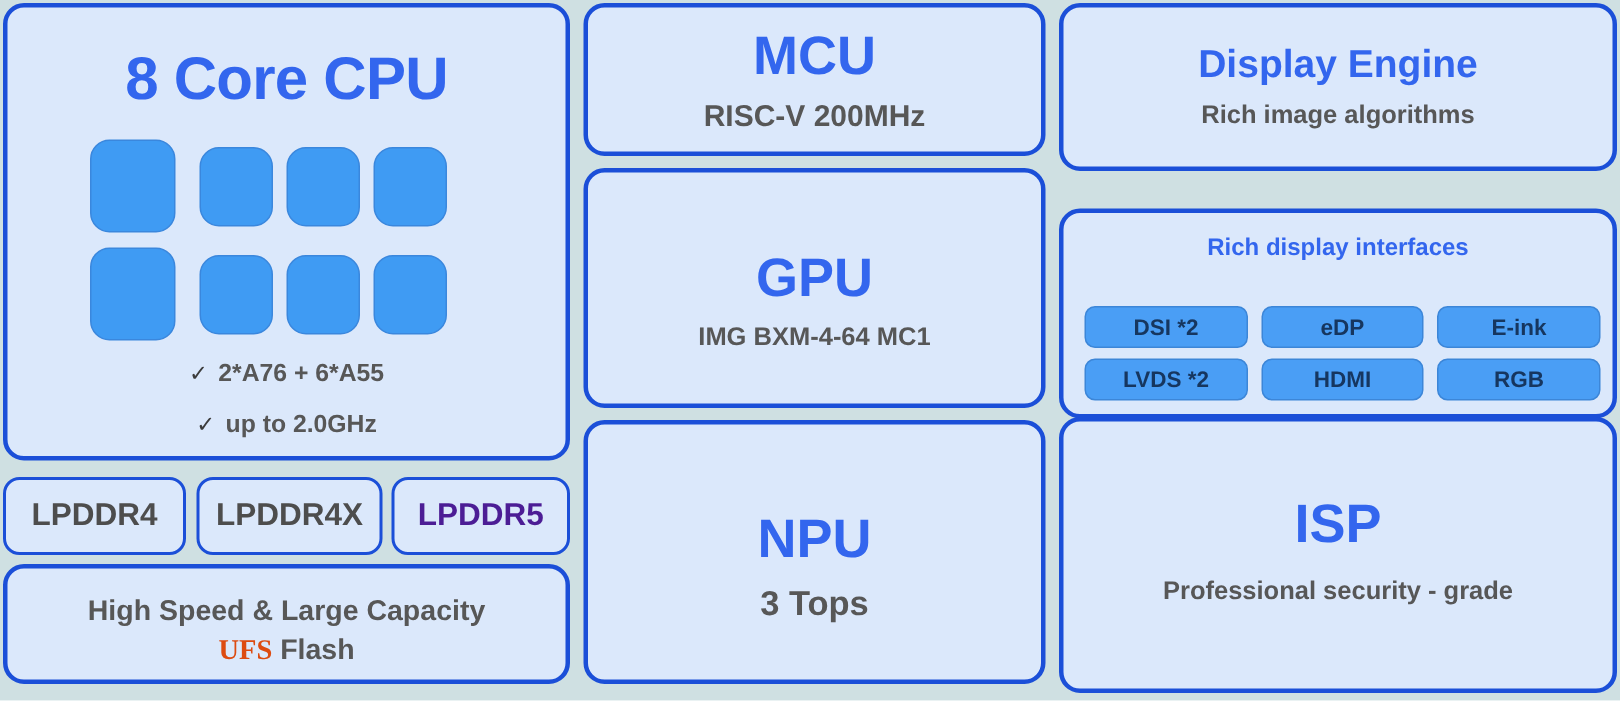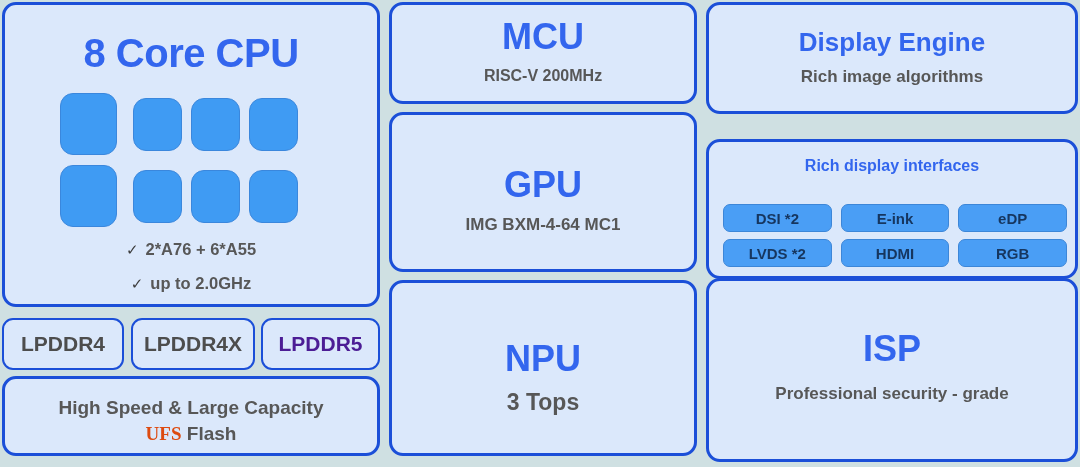--- a/index.html
+++ b/index.html
@@ -123,21 +123,21 @@
     color: #575757;
     font-size: 19px;
     font-weight: bold;
     line-height: 1.35;
   }
   #flash-text .accent { color: #dd4b11; font-family: Liberation Serif, serif; }
 
   
   #mcu-panel { left: 389px; top: 2px;   width: 308px; height: 102px; }
   #mcu-title { top: 14px; font-size: 36px; }
-  #mcu-sub   { top: 62px; font-size: 16px; }
+  #mcu-sub   { top: 62px; font-size: 20px; }
 
   #gpu-panel { left: 389px; top: 112px; width: 308px; height: 160px; }
   #gpu-title { top: 52px;  font-size: 36px; }
   #gpu-sub   { top: 100px; font-size: 17px; }
 
   #npu-panel { left: 389px; top: 280px; width: 308px; height: 176px; }
   #npu-title { top: 58px;  font-size: 36px; }
   #npu-sub   { top: 106px; font-size: 23px; }
 
   
@@ -231,22 +231,22 @@
 
   <div class="panel" id="de-panel">
     <div class="ptitle" id="de-title">Display Engine</div>
     <div class="psub" id="de-sub">Rich image algorithms</div>
   </div>
 
   <div class="panel" id="di-panel">
     <div class="ptitle" id="di-title">Rich display interfaces</div>
     <div id="di-grid">
       <div class="di-chip">DSI *2</div>
+      <div class="di-chip">eDP</div>
       <div class="di-chip">E-ink</div>
-      <div class="di-chip">eDP</div>
       <div class="di-chip">LVDS *2</div>
       <div class="di-chip">HDMI</div>
       <div class="di-chip">RGB</div>
     </div>
   </div>
 
   <div class="panel" id="isp-panel">
     <div class="ptitle" id="isp-title">ISP</div>
     <div class="psub" id="isp-sub">Professional security - grade</div>
   </div>

